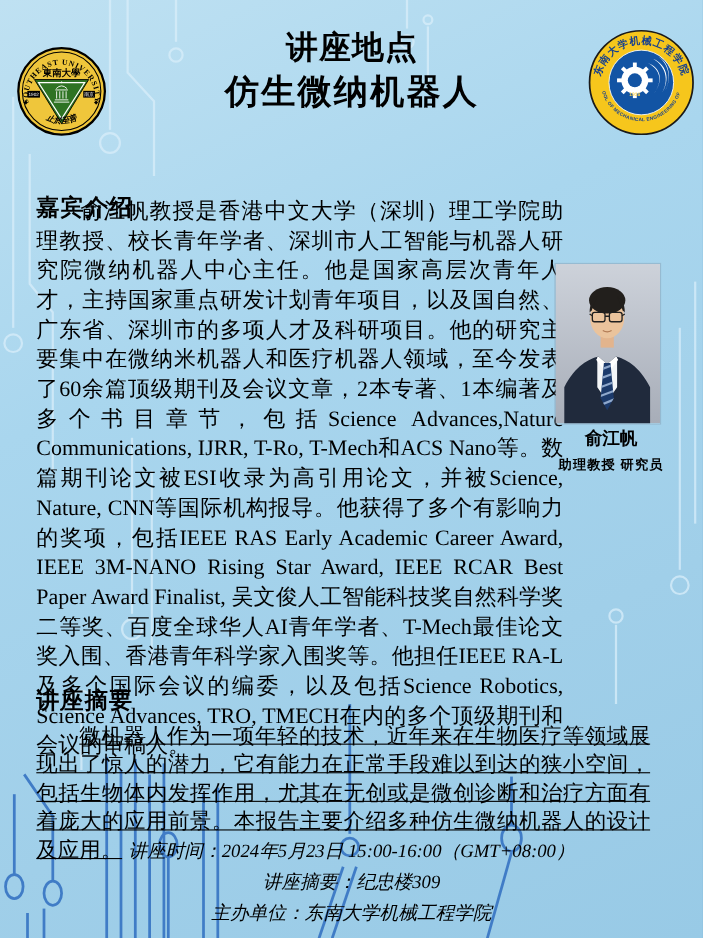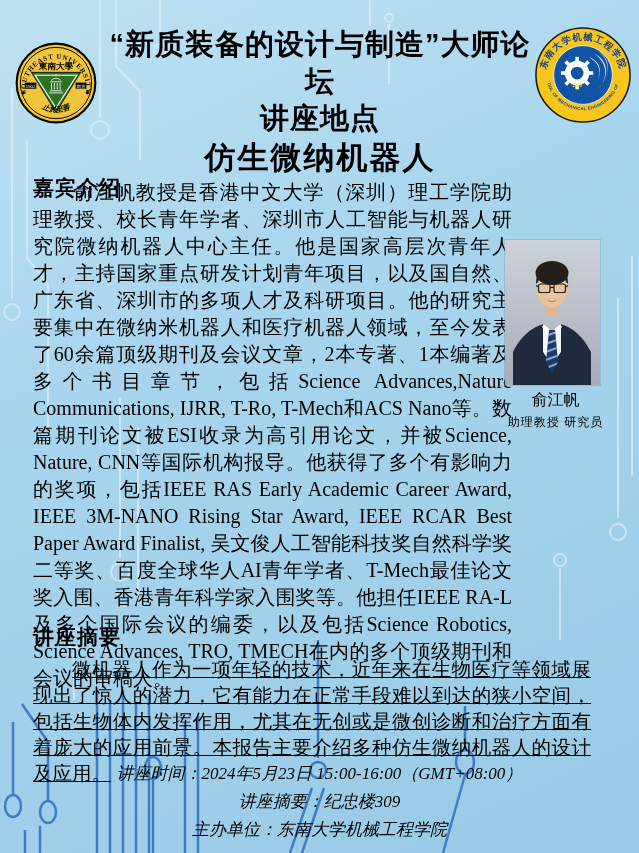--- a/index.html
+++ b/index.html
@@ -17,21 +17,21 @@
   .section-heading{position:absolute;left:33px;font-size:21px;font-weight:bold;letter-spacing:1px;}
   .heading-guest{top:142px;margin-top:32px;}
   .heading-abstract{top:623px;}
   .bio{
     position:absolute;left:33px;top:179px;width:479px;
     font-family:"Liberation Serif",serif;font-size:20px;line-height:27px;
     text-align:justify;text-indent:2em;
   }
   .photo-frame{position:absolute;left:505px;top:240px;width:95px;height:145px;box-shadow:0 0 0 1px rgba(120,140,160,.35);}
   .photo-frame svg{display:block;}
-  .photo-caption{position:absolute;left:478px;top:389px;width:155px;text-align:center;font-weight:normal;}
+  .photo-caption{position:absolute;left:478px;top:389px;width:155px;text-align:center;font-weight:bold;}
   .photo-caption .name{font-size:16px;line-height:22px;}
   .photo-caption .role{font-size:12px;line-height:22px;letter-spacing:1px;}
   .abstract{
     position:absolute;left:33px;top:656px;width:558px;
     font-size:19.5px;line-height:26px;text-align:justify;text-indent:2em;text-decoration:underline;
   }
   .footer{position:absolute;left:0;top:760px;width:639px;text-align:center;
     font-family:"Liberation Serif",serif;font-size:17px;line-height:28px;font-style:italic;}
   .footer .line{white-space:nowrap;}
 </style>
@@ -119,21 +119,20 @@
       <text x="19" y="55.5" text-anchor="middle" font-size="5.2" fill="#fff">1902</text>
       <rect x="74" y="49.5" width="13" height="7.5" fill="#000"></rect>
       <text x="80.5" y="55.5" text-anchor="middle" font-size="5.5" fill="#fff">南京</text>
       <text font-size="9" font-style="italic" font-weight="bold" fill="#000">
         <textPath href="#sealBottomArc" startOffset="50%" text-anchor="middle">止於至善</textPath>
       </text>
     </svg>
   </div>
 
   <div class="titles">
-    <div class="title-line">“新质装备的设计与制造”大师论坛</div>
     <div class="title-line">讲座地点</div>
     <div class="lecture-title">仿生微纳机器人</div>
   </div>
 
   <div class="logo-right">
     <svg viewBox="0 0 100 100" width="98" height="98" xmlns="http://www.w3.org/2000/svg">
       <defs>
         <path id="logoTopArc" d="M 12 62 A 39 39 0 1 1 88 62"></path>
         <path id="logoBottomArc" d="M 14 60 A 38 38 0 0 0 86 60"></path>
       </defs>

